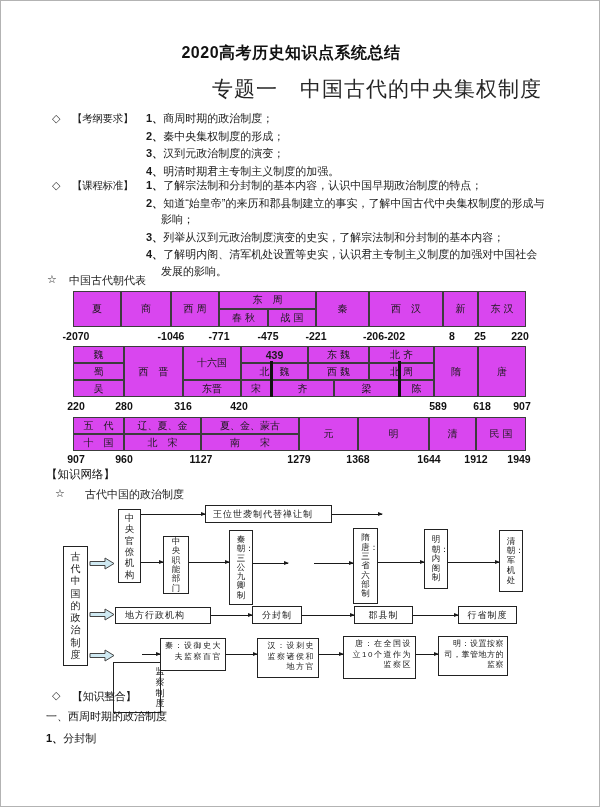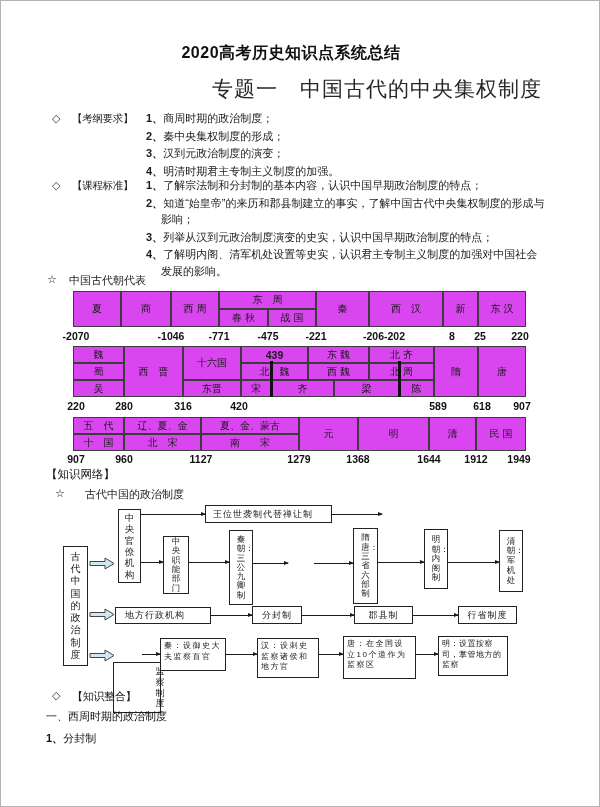--- a/index.html
+++ b/index.html
@@ -21,21 +21,21 @@
   
   .tbl{position:absolute;left:72px;width:453px;}
   .tc{position:absolute;display:flex;align-items:center;justify-content:center;
       border:1px solid #3c3c3c;background:#d946ef;font-size:10px;color:#1a1a1a;
       box-sizing:border-box;white-space:nowrap;}
   .tc.bold{font-weight:bold;font-size:10.5px;}
   .dt{position:absolute;transform:translateX(-50%);font-weight:bold;font-size:10.5px;color:#111;white-space:nowrap;}
   .tick{position:absolute;width:2.5px;background:#111;}
   
   .db{position:absolute;border:1px solid #222;background:#fff;box-sizing:border-box;
-      color:#1a1a1a;display:flex;align-items:center;}
+      color:#1a1a1a;display:flex;align-items:center;text-align:right;}
   .db.c{justify-content:center;text-align:center;}
   .vtext{display:block;width:1em;margin:0 auto;word-break:break-all;text-align:center;}
   .smallbox{font-size:8px;line-height:10.5px;letter-spacing:1.5px;padding:2px 3px;align-items:flex-start;}
   .ar{position:absolute;height:0;border-top:1px solid #1a1a1a;}
   .ar::after{content:"";position:absolute;right:-1px;top:-3px;width:0;height:0;
      border-style:solid;border-width:2.5px 0 2.5px 5px;
      border-color:transparent transparent transparent #1a1a1a;}
   .blockarrow{position:absolute;width:26px;height:13px;}
 </style>
 </head>
@@ -53,21 +53,21 @@
     <div class="item"><b>2、</b><span>秦中央集权制度的形成；</span></div>
     <div class="item"><b>3、</b><span>汉到元政治制度的演变；</span></div>
     <div class="item"><b>4、</b><span>明清时期君主专制主义制度的加强。</span></div>
   </div>
 
   <span class="bullet" style="left:51px;top:178px;">◇</span>
   <span class="sec-label" style="left:71px;top:178px;">【课程标准】</span>
   <div class="items" style="left:145px;top:176px;">
     <div class="item"><b>1、</b><span>了解宗法制和分封制的基本内容，认识中国早期政治制度的特点；</span></div>
     <div class="item"><b>2、</b><span>知道“始皇帝”的来历和郡县制建立的事实，了解中国古代中央集权制度的形成与影响；</span></div>
-    <div class="item"><b>3、</b><span>列举从汉到元政治制度演变的史实，认识中国早期政治制度的特点；</span></div>
+    <div class="item"><b>3、</b><span>列举从汉到元政治制度演变的史实，了解宗法制和分封制的基本内容；</span></div>
     <div class="item"><b>4、</b><span>了解明内阁、清军机处设置等史实，认识君主专制主义制度的加强对中国社会发展的影响。</span></div>
   </div>
 
   <span class="star-line" style="left:46px;top:272px;">☆</span>
   <span class="star-line" style="left:68px;top:272px;">中国古代朝代表</span>
 
   <div class="tbl" style="top:290px;height:36px;">
     <div class="tc" style="left:0;top:0;width:48px;height:36px;">夏</div>
     <div class="tc" style="left:48px;top:0;width:50px;height:36px;">商</div>
     <div class="tc" style="left:98px;top:0;width:48px;height:36px;">西 周</div>

